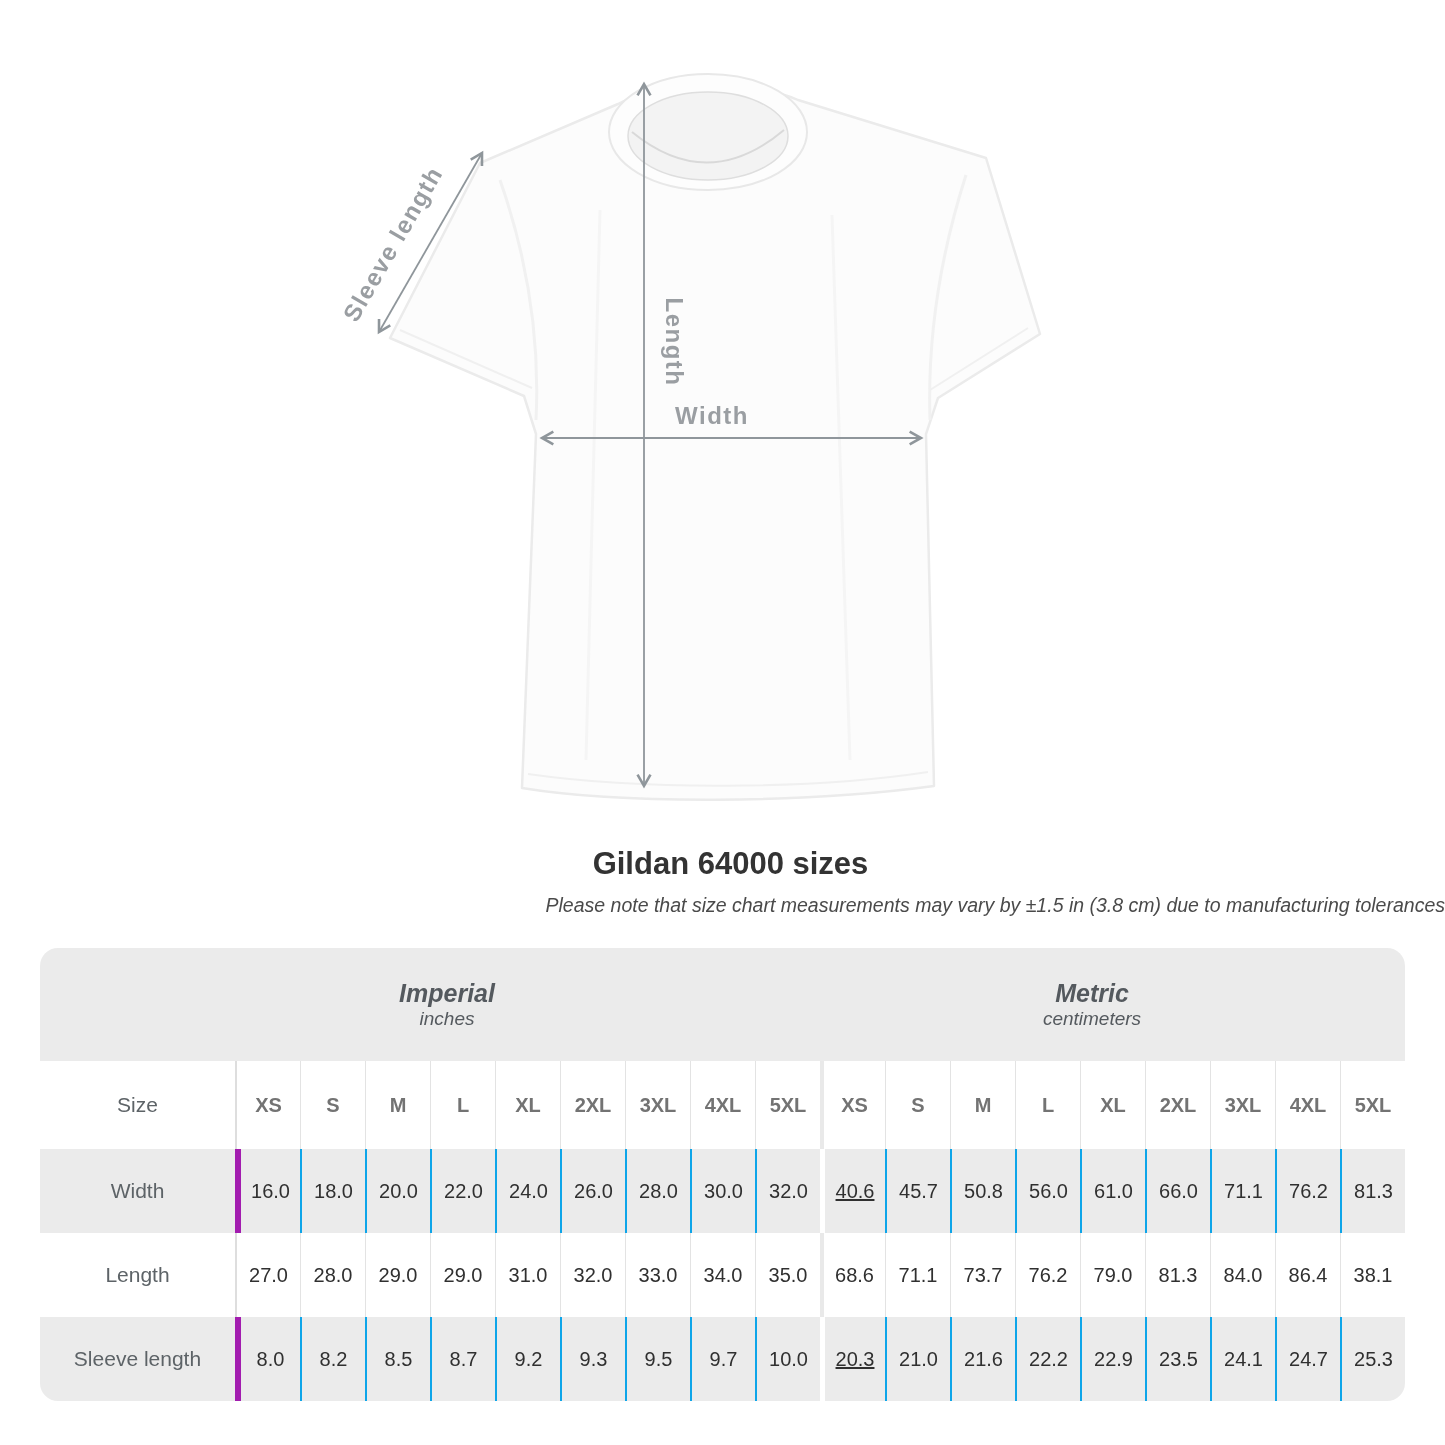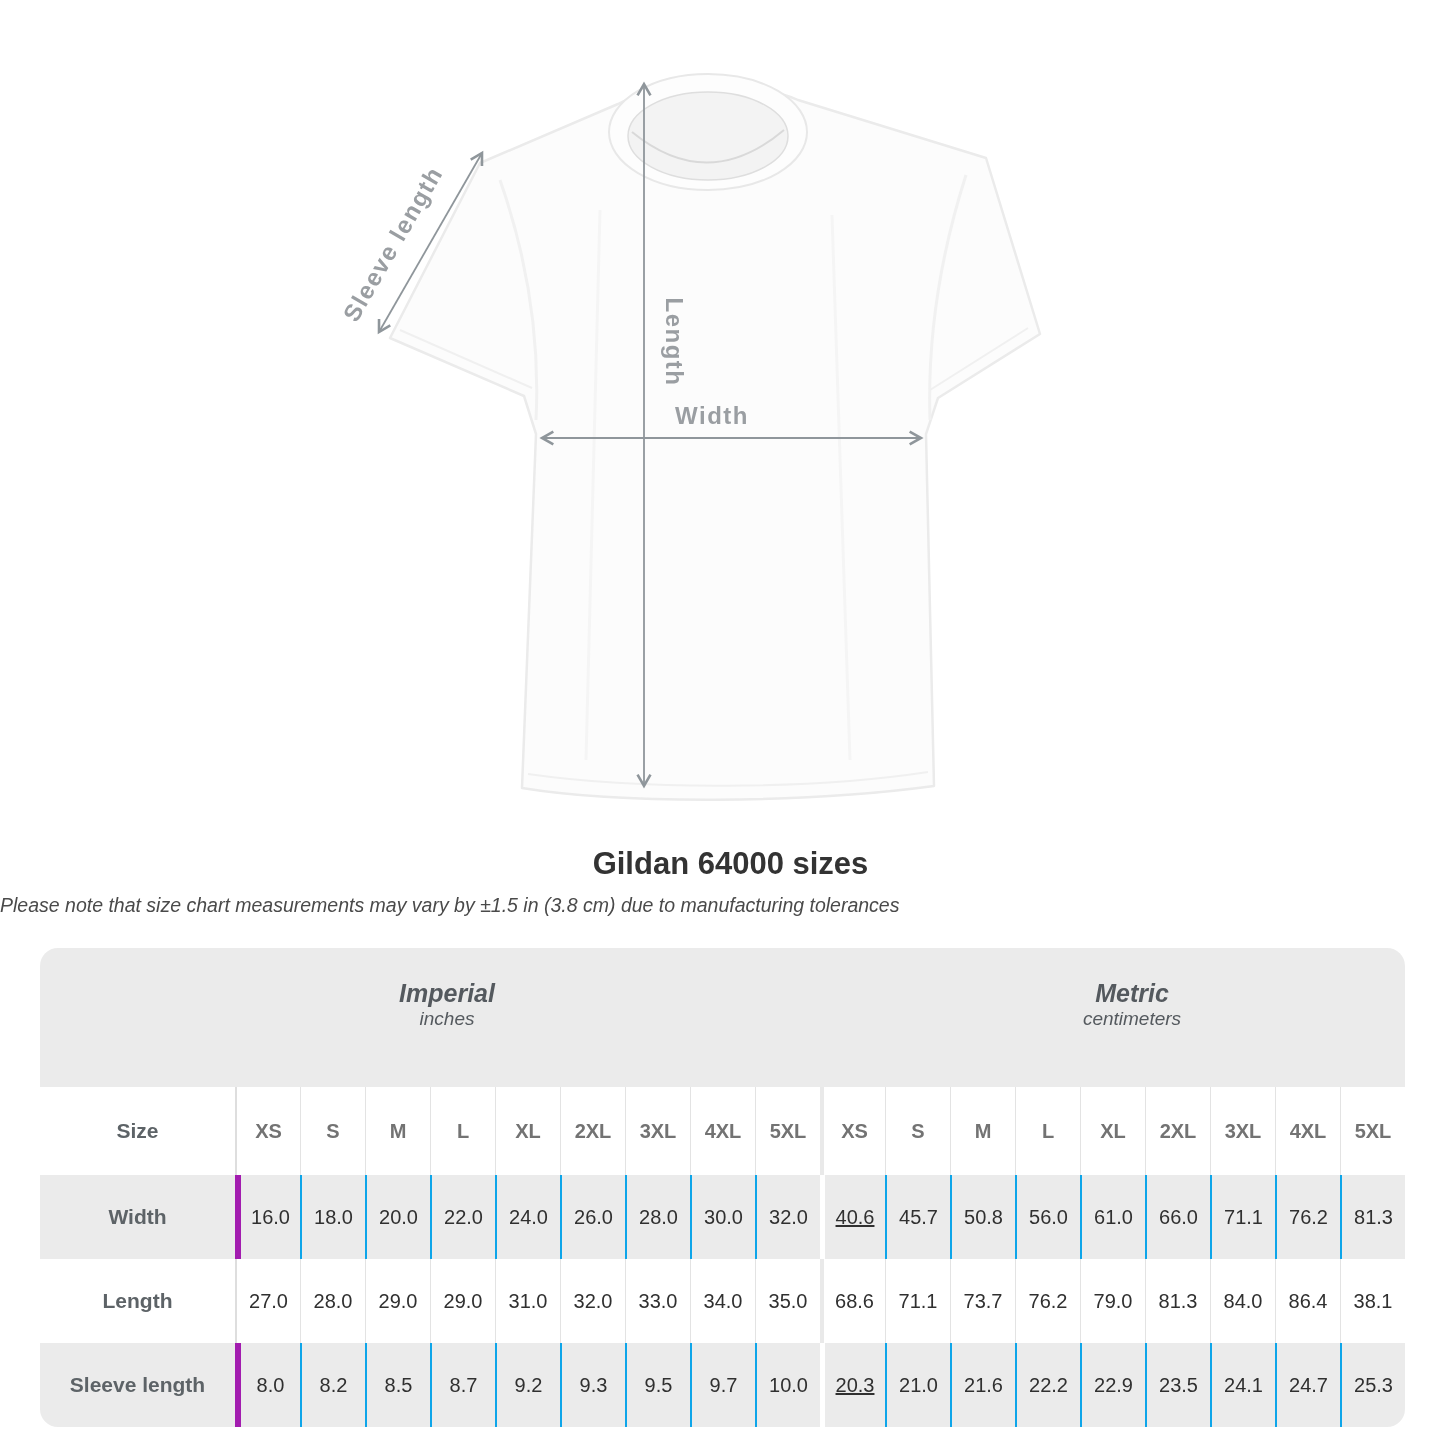--- a/index.html
+++ b/index.html
@@ -5,40 +5,40 @@
   html,body{margin:0;padding:0;background:#fff;}
   .page{position:relative;width:1445px;height:1445px;background:#ffffff;overflow:hidden;
         font-family:"Liberation Sans",sans-serif;}
   
   .shirt-region{position:absolute;left:0;top:0;width:1445px;height:830px;}
   .meas-label{font-weight:bold;letter-spacing:1.5px;fill:#9a9ea2;font-size:24px;
               font-family:"Liberation Sans",sans-serif;}
   
   .title{position:absolute;left:8px;top:846px;width:100%;text-align:center;
          font-size:31px;font-weight:bold;color:#333333;}
-  .subtitle{position:absolute;left:0;top:894px;width:100%;text-align:left;
+  .subtitle{position:absolute;left:0;top:894px;width:100%;text-align:right;
             font-size:19.5px;font-style:italic;color:#4a4a4a;}
   
   .tbl{position:absolute;left:40px;top:948px;width:1365px;border-radius:18px;
        overflow:hidden;}
-  .group-row{position:relative;height:139px;background:#ebebeb;}
+  .group-row{position:relative;height:113px;background:#ebebeb;}
   .group{position:absolute;top:0;height:113px;display:flex;flex-direction:column;
          justify-content:center;align-items:center;transform:translateX(-50%);}
   .group-imperial{left:407px;}
-  .group-metric{left:1092px;}
+  .group-metric{left:1052px;}
   .group-label{font-size:25px;font-weight:bold;font-style:italic;color:#54595e;}
   .group-unit{font-size:19px;font-style:italic;color:#54595e;}
   .grid-row{display:grid;grid-template-columns:195px repeat(18,1fr);}
   .head-row{height:88px;background:#ffffff;}
   .data-row{height:84px;}
   .row-white{background:#ffffff;}
   .row-gray{background:#ebebeb;}
   .cell{display:flex;align-items:center;justify-content:center;
         font-size:20px;color:#303030;}
-  .lab{font-weight:bold;color:#5d6367;font-size:21px;}
+  .lab{font-weight:normal;color:#5d6367;font-size:21px;}
   .hcell{font-weight:bold;color:#737373;font-size:20px;}
   .row-white .cell{border-left:1px solid #e3e3e3;}
   .row-white .cell.c-first{border-left:none;}
   .row-white .cell.c-size{border-left:2px solid #dedede;}
   .row-white .cell.c-sep{border-left:4px solid #e9e9e9;}
   .row-gray .cell{border-left:2px solid #0ea5e9;}
   .row-gray .cell.c-first{border-left:none;}
   .row-gray .cell.c-size{border-left:6px solid #a21caf;}
   .row-gray .cell.c-sep{border-left:5px solid #ffffff;text-decoration:underline;}
 </style>

